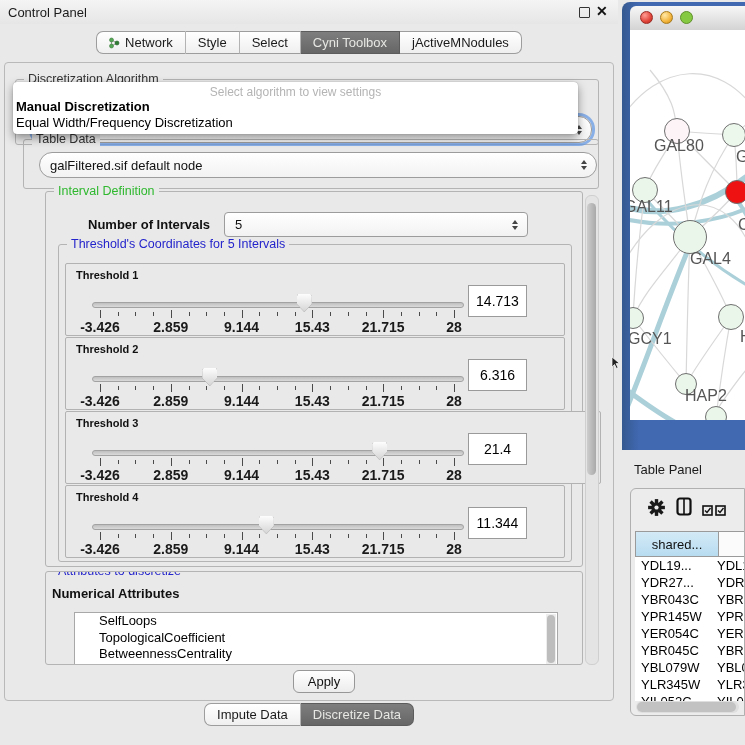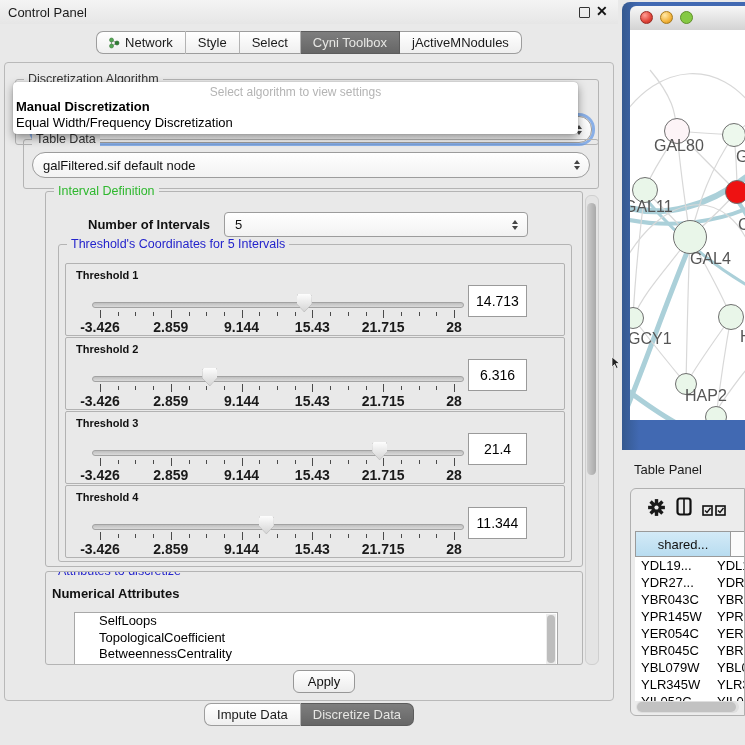--- a/index.html
+++ b/index.html
@@ -89,21 +89,21 @@
 
   
   .tp-titlebar{left:619px;top:450px;width:126px;height:37px;background:#e9e9e9;}
   .tp-title{left:634px;top:462px;font-size:13px;color:#1a1a1a;}
   .tp-body{left:630px;top:488px;width:115px;height:228px;background:#ececec;border:1px solid #b0b0b0;
            border-radius:6px 0 0 6px;box-sizing:border-box;overflow:hidden;}
   .tp-toolbar{position:absolute;left:0;top:0;width:100%;height:42px;}
   .tp-table-hdr{position:absolute;left:4px;top:42px;display:flex;}
   .hcell{height:26px;box-sizing:border-box;border:1px solid #9a9a9a;display:flex;align-items:center;justify-content:center;
          font-size:13px;color:#111;}
-  .hcell.c1{width:96px;background:linear-gradient(#d3eaf7,#b8dcf0);}
+  .hcell.c1{width:84px;background:linear-gradient(#d3eaf7,#b8dcf0);}
   .hcell.c2{width:80px;background:#fbfbfb;border-left:none;}
   .tp-rows{position:absolute;left:4px;top:68px;width:160px;height:144px;overflow:hidden;background:#fff;}
   .trow{display:flex;height:17px;align-items:center;}
   .tcell{font-size:13px;color:#000;white-space:nowrap;}
   .tcell.c1{width:76px;padding-left:6px;box-sizing:border-box;}
   .tcell.c2{width:80px;padding-left:6px;box-sizing:border-box;}
   .tp-hsb{position:absolute;left:5px;top:212px;width:103px;height:12px;background:#dfdfdf;border-radius:6px;}
   .tp-hsb-thumb{position:absolute;left:1px;top:1px;width:99px;height:10px;background:#c2c2c2;border-radius:5px;}
 
   .cursor{left:611px;top:356px;z-index:50;}
@@ -154,21 +154,21 @@
     <div class="combo round focusring" style="left:16px;top:36px;width:560px;height:27px;">
       <span class="steppers">
           <span class="arr-up"></span>
           <span class="arr-dn"></span>
         </span>
     </div>
   </div>
 
   <div class="group" style="left:18px;top:76px;width:574px;height:48px;">
     <span class="gtitle">Table Data</span>
-    <div class="combo round" style="left:8px;top:12px;width:558px;height:26px;">
+    <div class="combo round" style="left:15px;top:12px;width:558px;height:26px;">
       <span>galFiltered.sif default node</span>
       <span class="steppers">
           <span class="arr-up"></span>
           <span class="arr-dn"></span>
         </span>
     </div>
   </div>
 
   <div class="group" style="left:40px;top:128px;width:536px;height:374px;text-align:right;">
     <span class="gtitle green">Interval Definition</span>
@@ -247,21 +247,21 @@
             <div class="tick" style="left: 370.3px; top: 48px; height: 4px;"></div>
             <div class="tick" style="left: 388px; top: 46px; height: 8px;"></div>
             <div class="ticklabel" style="left: 34px;">-3.426</div>
             <div class="ticklabel" style="left: 104.8px;">2.859</div>
             <div class="ticklabel" style="left: 175.6px;">9.144</div>
             <div class="ticklabel" style="left: 246.4px;">15.43</div>
             <div class="ticklabel" style="left: 317.2px;">21.715</div>
             <div class="ticklabel" style="left: 388px;">28</div>
             <div class="valbox">6.316</div>
           </div>
-          <div class="tbox" style="top: 166px;">
+          <div class="tbox" style="top: 166px; padding-left: 36px;">
             <div class="tlabel">Threshold 3</div>
             <div class="track"></div>
             <div class="thumbwrap" style="left: 306.154px;">
               <div class="thumb"></div>
             </div>
             <div class="tick" style="left: 34px; top: 46px; height: 8px;"></div>
             <div class="tick" style="left: 51.7px; top: 48px; height: 4px;"></div>
             <div class="tick" style="left: 69.4px; top: 48px; height: 4px;"></div>
             <div class="tick" style="left: 87.1px; top: 48px; height: 4px;"></div>
             <div class="tick" style="left: 104.8px; top: 46px; height: 8px;"></div>

